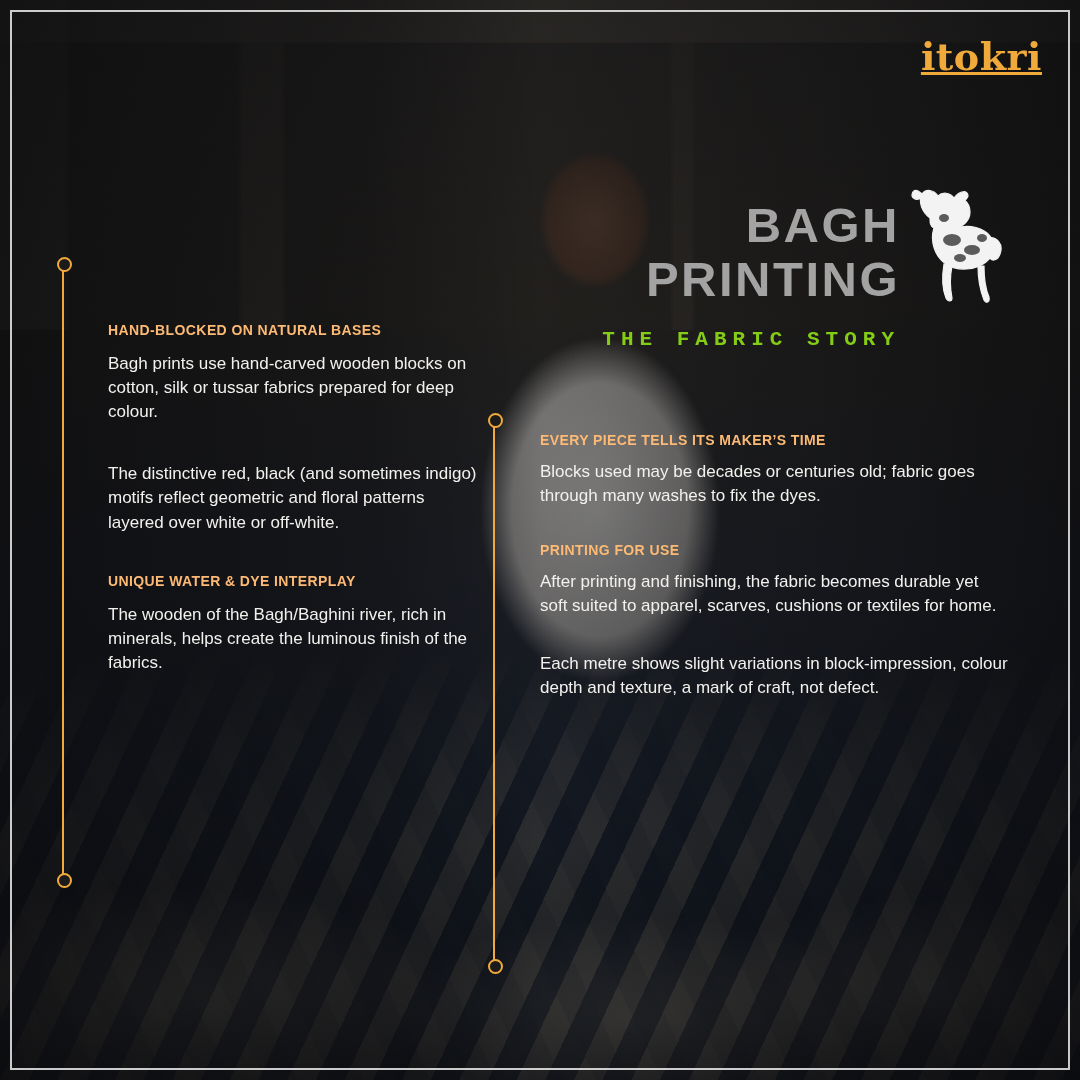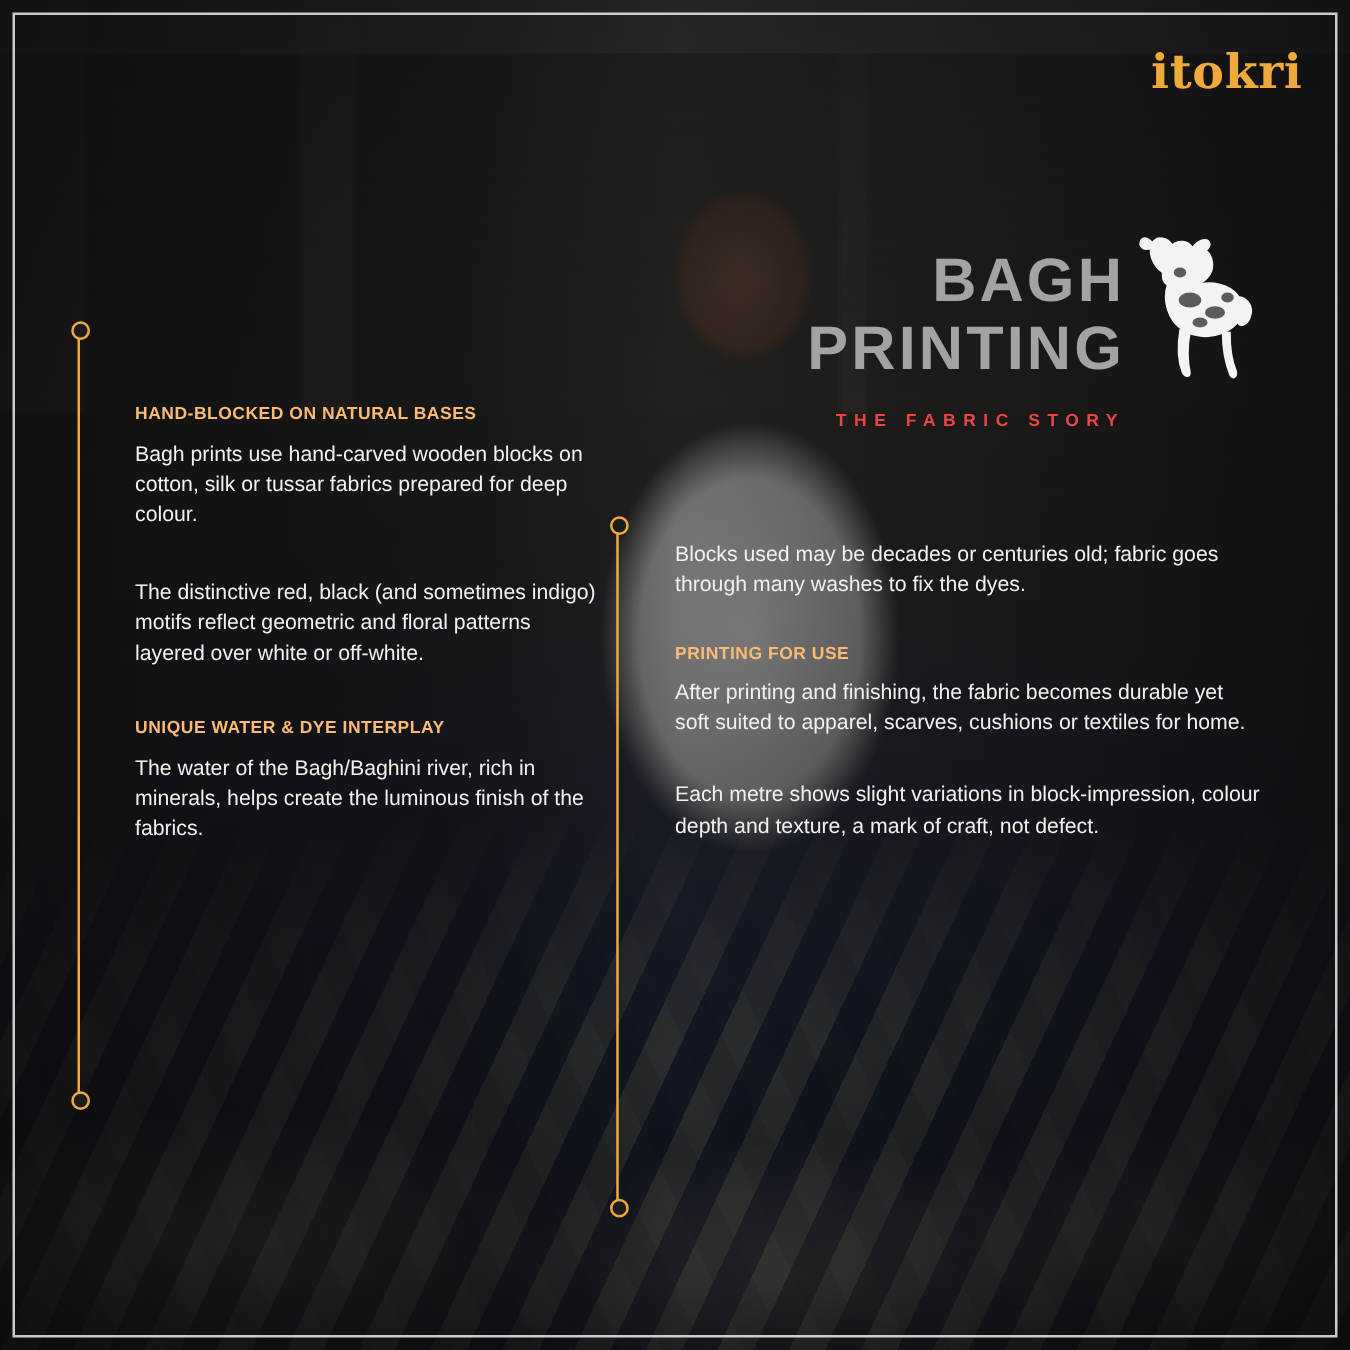--- a/index.html
+++ b/index.html
@@ -88,20 +88,21 @@
   .brand {
     position: absolute;
     right: 38px;
     top: 38px;
     font-family: "DejaVu Serif", serif;
     font-size: 38px;
     font-weight: 700;
     letter-spacing: 0.5px;
     color: #f0a93b;
     line-height: 1;
+    text-decoration: underline;
   }
 
   
   .title-wrap {
     position: absolute;
     right: 180px;
     top: 200px;
     width: 420px;
     text-align: right;
   }
@@ -118,25 +119,26 @@
     right: 180px;
     top: 328px;
     width: 560px;
     text-align: right;
     display: flex;
     align-items: center;
     justify-content: flex-end;
     gap: 14px;
   }
   .subtitle {
-    font-size: 14px;
+    font-size: 21px;
     font-weight: 700;
     letter-spacing: 6px;
-    color: #ef4444;
+    color: #84cc16;
     white-space: nowrap;
+    font-family: Liberation Mono, monospace;
   }
   .cow-mark {
     position: absolute;
     right: 75px;
     top: 178px;
     width: 105px;
     height: 140px;
     opacity: 0.95;
   }
 
@@ -243,26 +245,27 @@
   <div class="col col-left">
     <div class="item">
       <p class="item-title">HAND-BLOCKED ON NATURAL BASES</p>
       <p class="item-body">Bagh prints use hand-carved wooden blocks on cotton, silk or tussar fabrics prepared for deep colour.</p>
     </div>
     <div class="item">
       <p class="item-body">The distinctive red, black (and sometimes indigo) motifs reflect geometric and floral patterns layered over white or off-white.</p>
     </div>
     <div class="item">
       <p class="item-title">UNIQUE WATER &amp; DYE INTERPLAY</p>
-      <p class="item-body">The water of the Bagh/Baghini river, rich in minerals, helps create the luminous finish of the fabrics.</p>
+      <p class="item-body">The wooden of the Bagh/Baghini river, rich in minerals, helps create the luminous finish of the fabrics.</p>
     </div>
   </div>
 
   <div class="col col-right">
     <div class="item">
+      <p class="item-title">EVERY PIECE TELLS ITS MAKER’S TIME</p>
       <p class="item-body">Blocks used may be decades or centuries old; fabric goes through many washes to fix the dyes.</p>
     </div>
     <div class="item">
       <p class="item-title">PRINTING FOR USE</p>
       <p class="item-body">After printing and finishing, the fabric becomes durable yet soft suited to apparel, scarves, cushions or textiles for home.</p>
     </div>
     <div class="item">
       <p class="item-body">Each metre shows slight variations in block-impression, colour depth and texture, a mark of craft, not defect.</p>
     </div>
   </div>

